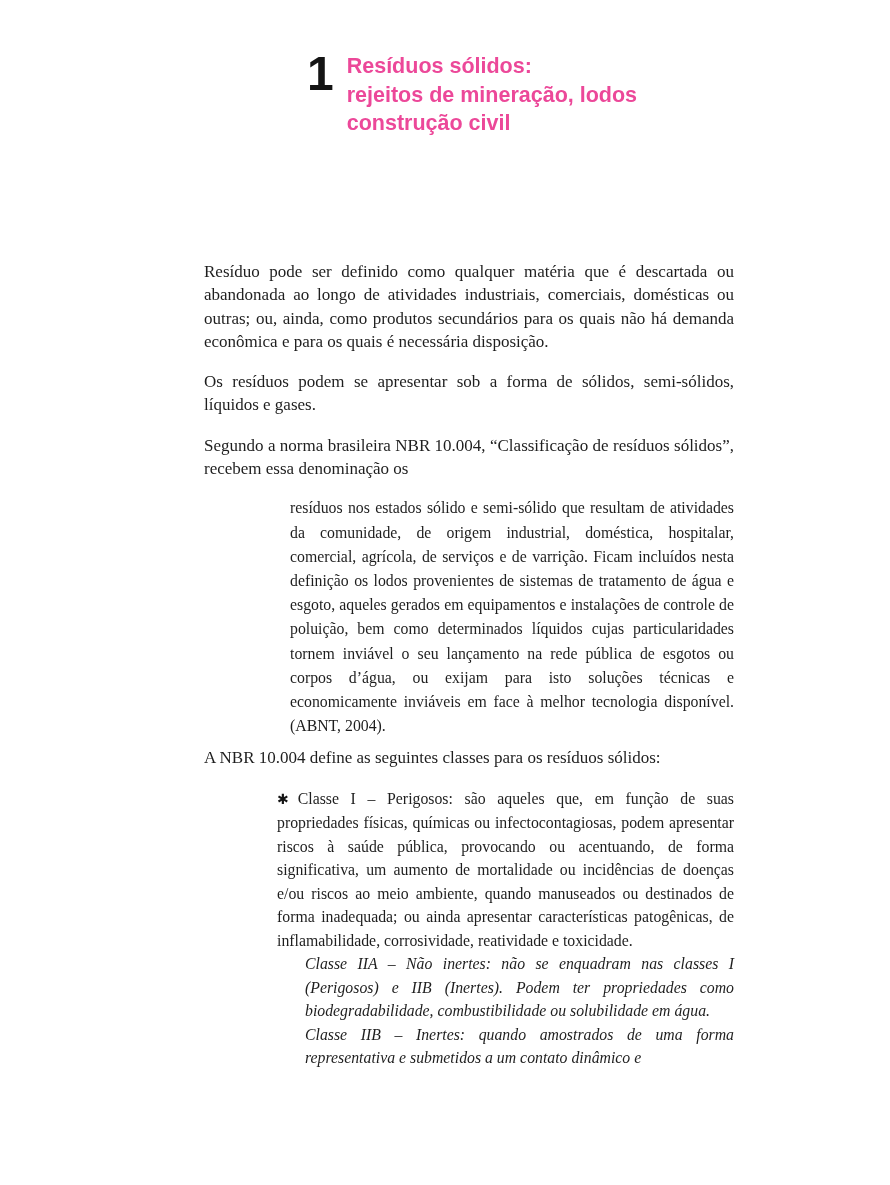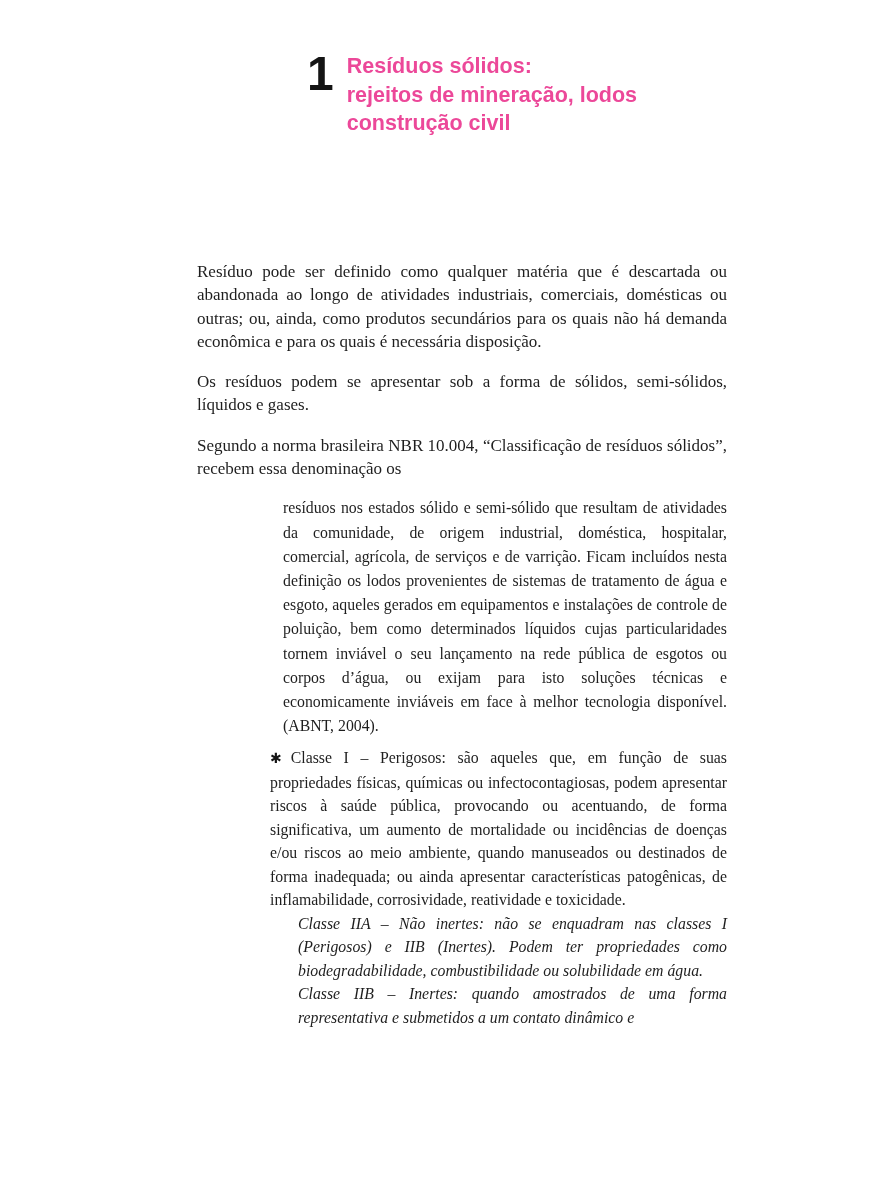--- a/index.html
+++ b/index.html
@@ -33,21 +33,21 @@
     font-family:"Liberation Sans", sans-serif;
     font-weight:700;
     font-size:21.5px;
     line-height:28.5px;
     color:#ec4899;
   }
   .chapter-title .title-line{display:block;}
   
   .content{
     position:absolute;
-    left:197px;
+    left:204px;
     top:260px;
     width:530px;
     font-size:17px;
     line-height:23.3px;
     text-align:justify;
     color:#1e1e1e;
   }
   .content p{margin:0 0 17px 0;}
   .content p.lead-in{margin-bottom:16px;}
   
@@ -94,20 +94,21 @@
   <div class="content">
 
     <p>Resíduo pode ser definido como qualquer matéria que é descartada ou abandonada ao longo de atividades industriais, comerciais, domésticas ou outras; ou, ainda, como produtos secundários para os quais não há demanda econômica e para os quais é necessária disposição.</p>
 
     <p>Os resíduos podem se apresentar sob a forma de sólidos, semi-sólidos, líquidos e gases.</p>
 
     <p class="lead-in">Segundo a norma brasileira NBR 10.004, “Classificação de resíduos sólidos”, recebem essa denominação os</p>
 
     <div class="block-quote">resíduos nos estados sólido e semi-sólido que resultam de atividades da comunidade, de origem industrial, doméstica, hospitalar, comercial, agrícola, de serviços e de varrição. Ficam incluídos nesta definição os lodos provenientes de sistemas de tratamento de água e esgoto, aqueles gerados em equipamentos e instalações de controle de poluição, bem como determinados líquidos cujas particularidades tornem inviável o seu lançamento na rede pública de esgotos ou corpos d’água, ou exijam para isto soluções técnicas e economicamente inviáveis em face à melhor tecnologia disponível. (ABNT, 2004).</div>
 
+    <p class="list-intro">A NBR 10.004 define as seguintes classes para os resíduos sólidos:</p>
 
     <div class="class-list">
 
       <div class="list-item">
         <span class="bullet">✱</span><span>Classe I – Perigosos: são aqueles que, em função de suas propriedades físicas, químicas ou infectocontagiosas, podem apresentar riscos à saúde pública, provocando ou acentuando, de forma significativa, um aumento de mortalidade ou incidências de doenças e/ou riscos ao meio ambiente, quando manuseados ou destinados de forma inadequada; ou ainda apresentar características patogênicas, de inflamabilidade, corrosividade, reatividade e toxicidade.</span>
       </div>
 
 
       <div class="list-item sub-item">Classe IIA – Não inertes: não se enquadram nas classes I (Perigosos) e IIB (Inertes). Podem ter propriedades como biodegradabilidade, combustibilidade ou solubilidade em água.</div>
 

